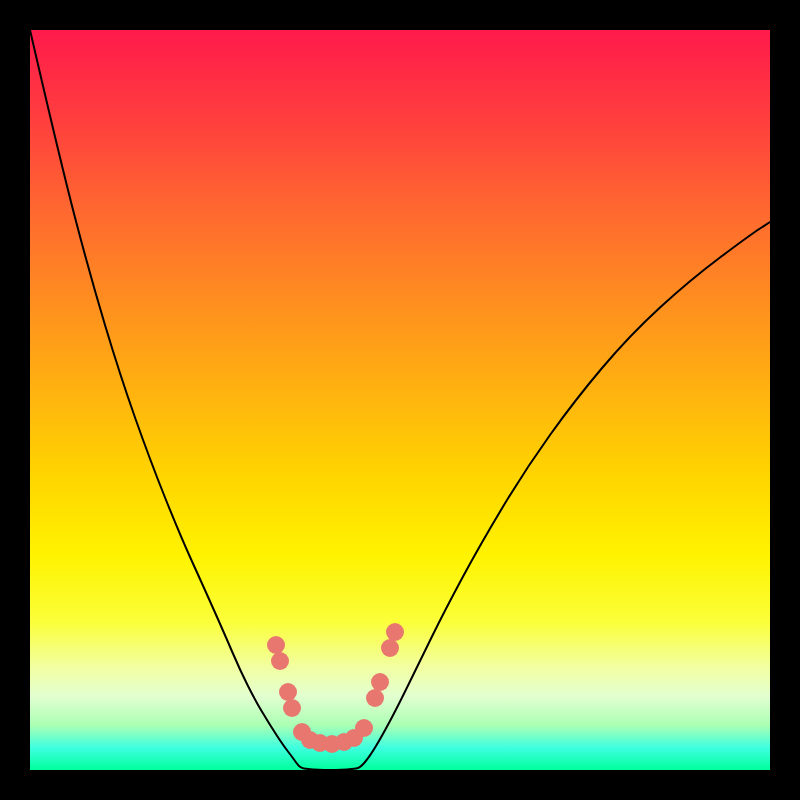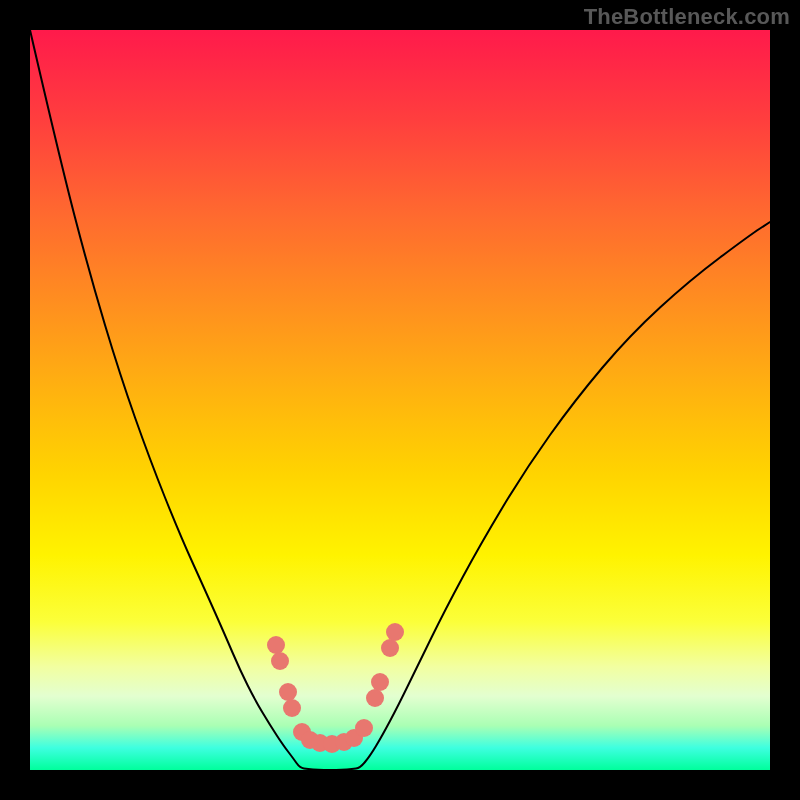--- a/index.html
+++ b/index.html
@@ -63,21 +63,20 @@
     stroke-linecap: round;
   }
   .dot {
     fill: #e8776f;
   }
 </style>
 </head>
 <body>
 
 <div class="frame">
-  <div class="watermark">TheBottleneck.com</div>
   <div class="plot">
     <svg class="curve" viewBox="0 0 740 740">
       <path id="curve-path" class="curve-path" d="M 0 0 Q 30 130 45 187.5 Q 60 245 75 295 Q 90 345 105 387.5 Q 120 430 135 467.5 Q 150 505 162.5 532.5 Q 175 560 185 582.5 Q 195 605 202.5 622.5 Q 210 640 217.5 655 Q 225 670 232.5 682.5 Q 240 695 246.5 705 Q 253 715 258 721.5 Q 263 728 266.5 733 Q 270 738 274 738.5 Q 278 739 283 739.5 Q 288 740 294 740 Q 300 740 306 740 Q 312 740 317 739.5 Q 322 739 326 738.5 Q 330 738 335 732 Q 340 726 346 716 Q 352 706 360 691 Q 368 676 378 655.5 Q 388 635 401.5 607.5 Q 415 580 432.5 547.5 Q 450 515 472.5 477.5 Q 495 440 520 405 Q 545 370 572.5 337.5 Q 600 305 630 277.5 Q 660 250 690 227.5 Q 720 205 730 198.5 T 740 192"></path>
       <g id="marker-group">
           <circle cx="246" cy="615" r="9" class="dot"></circle>
           <circle cx="250" cy="631" r="9" class="dot"></circle>
           <circle cx="258" cy="662" r="9" class="dot"></circle>
           <circle cx="262" cy="678" r="9" class="dot"></circle>
           <circle cx="272" cy="702" r="9" class="dot"></circle>
           <circle cx="280" cy="710" r="9" class="dot"></circle>

